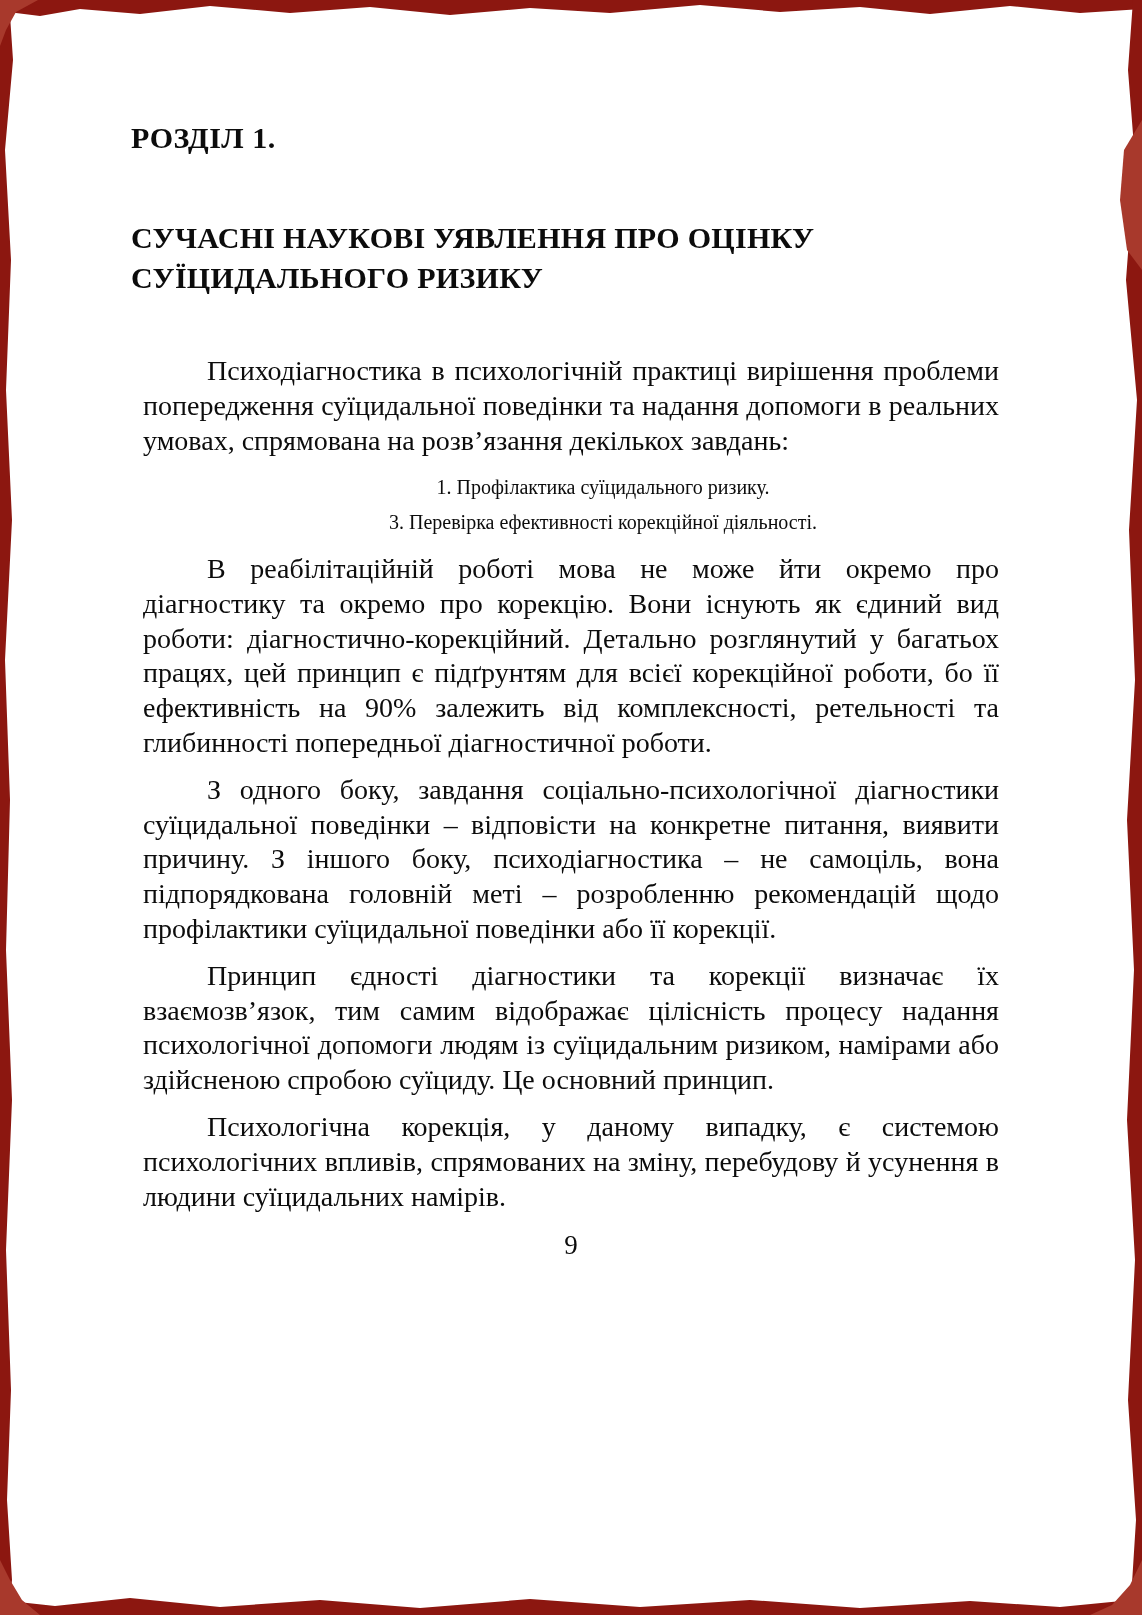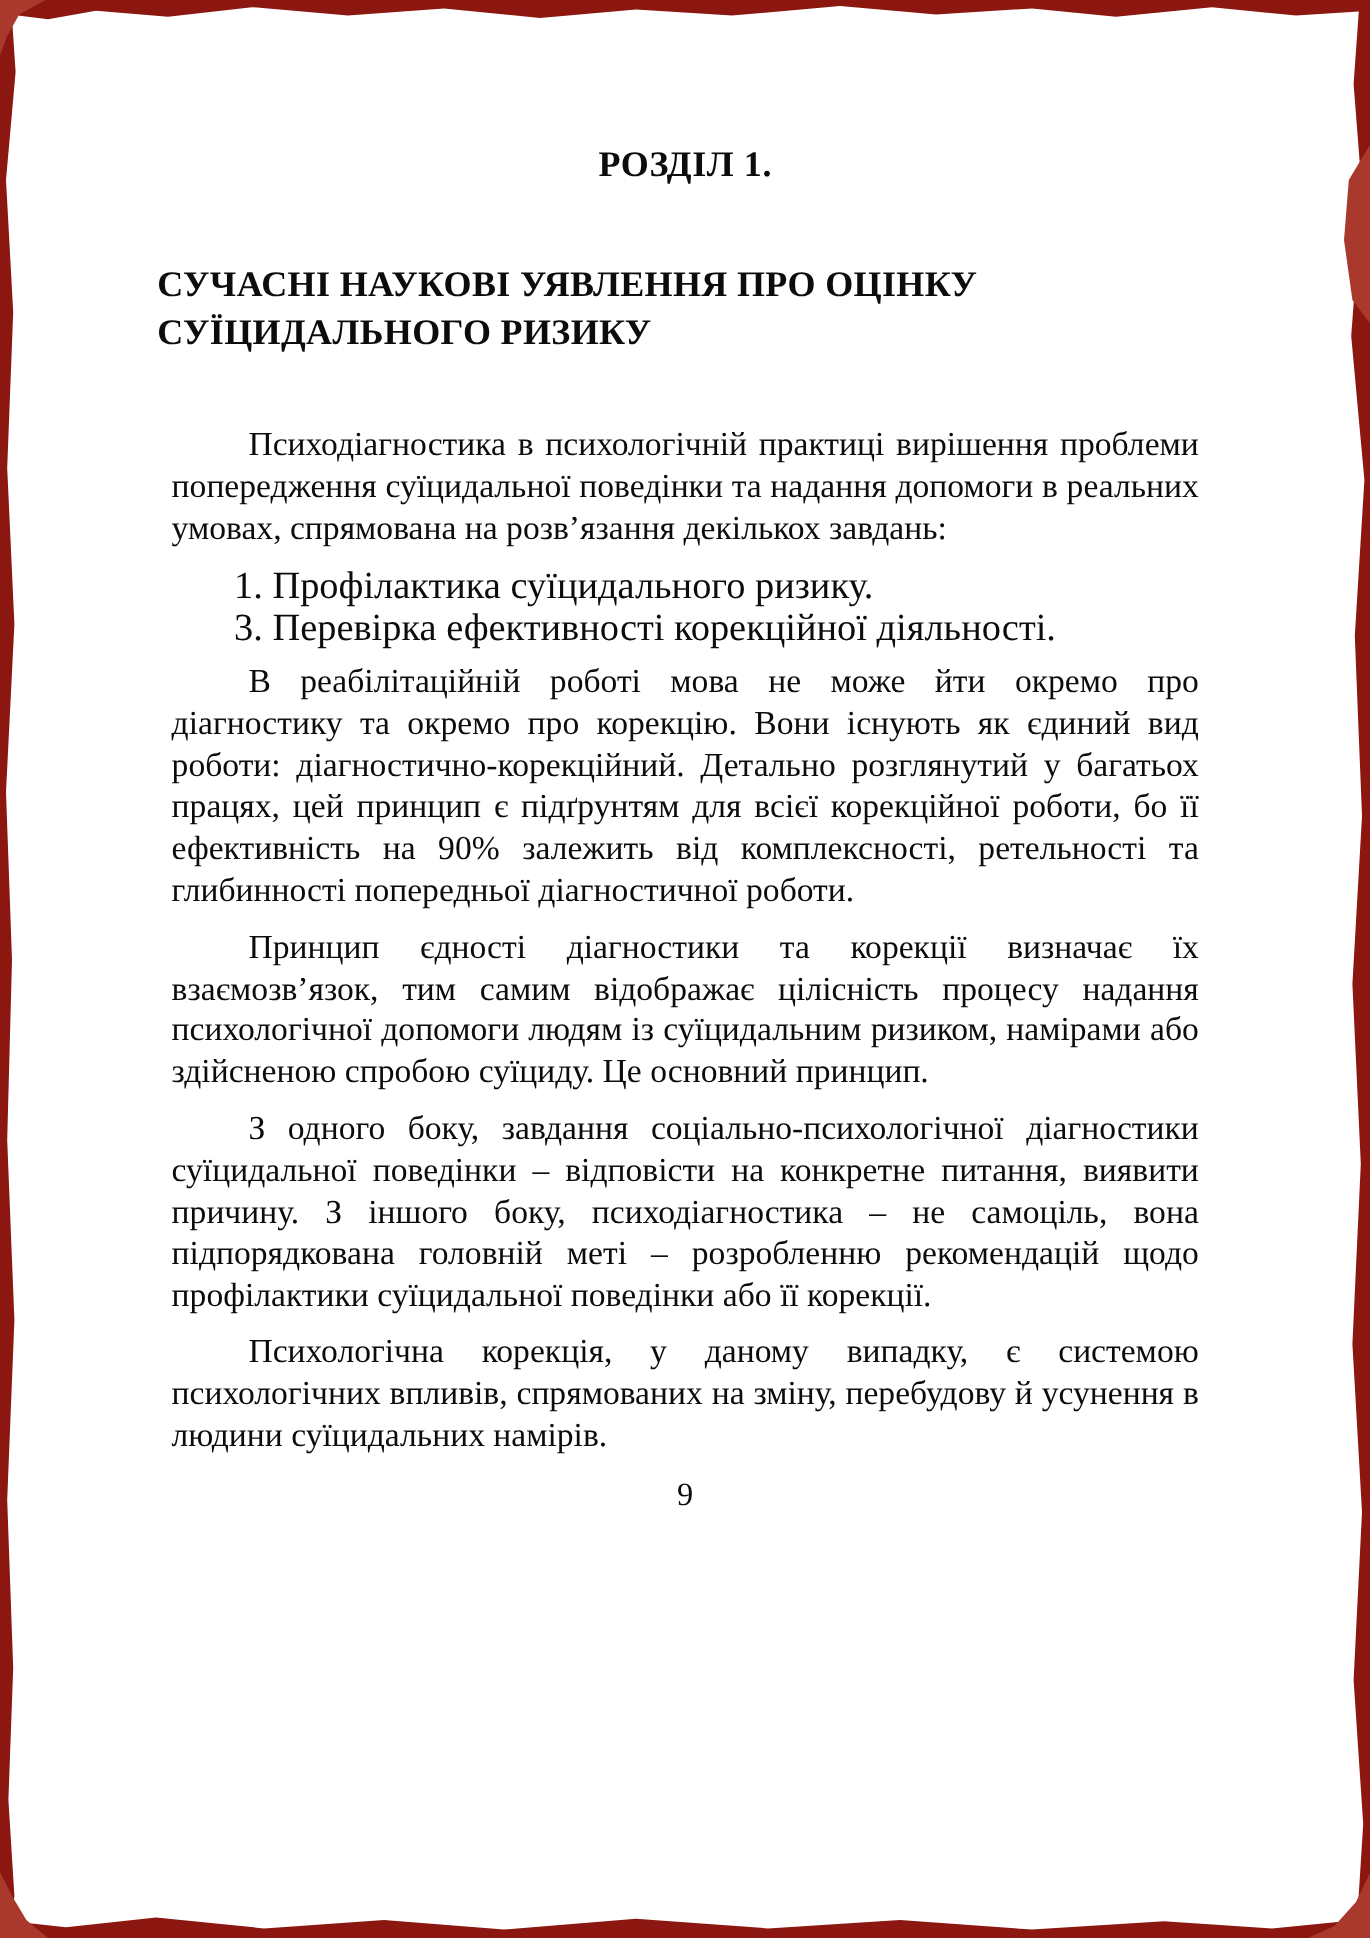--- a/index.html
+++ b/index.html
@@ -18,43 +18,42 @@
     width: 1142px;
     height: 1615px;
     padding: 120px 131px 0 131px;
     z-index: 1;
   }
   .chapter {
     margin: 0 0 62px 0;
     font-size: 30px;
     line-height: 36px;
     font-weight: bold;
-    text-align: center;
     letter-spacing: 0.5px;
   }
   .doc-title {
     margin: 0 0 56px 0;
     font-size: 30px;
     line-height: 40px;
     font-weight: bold;
     text-align: left;
     letter-spacing: 0.3px;
   }
   .body-text {
     margin: 12px;
     font-size: 28px;
     line-height: 34.8px;
     text-align: justify;
     text-indent: 64px;
   }
   .list-line {
     margin: 0;
-    font-size: 32px;
+    font-size: 20px;
     line-height: 34.8px;
-    text-align: left;
+    text-align: center;
     text-indent: 64px;
     font-family: Liberation Serif, serif;
   }
   .accent-comma { color: #2f9e8a; }
   .page-number {
     margin-top: 14px;
     font-size: 27px;
     line-height: 34px;
     text-align: center;
   }
@@ -73,22 +72,22 @@
 <div class="page">
 
   <h1 class="chapter">РОЗДІЛ 1.</h1>
 
   <h2 class="doc-title">СУЧАСНІ НАУКОВІ УЯВЛЕННЯ ПРО ОЦІНКУ СУЇЦИДАЛЬНОГО РИЗИКУ</h2>
 
   <p class="body-text">Психодіагностика в психологічній практиці вирішення проблеми попередження суїцидальної поведінки та надання допомоги в реальних умовах, спрямована на розв’язання декількох завдань:</p>
   <p class="list-line">1. Профілактика суїцидального ризику.</p>
   <p class="list-line">3. Перевірка ефективності корекційної діяльності.</p>
   <p class="body-text">В реабілітаційній роботі мова не може йти окремо про діагностику та окремо про корекцію. Вони існують як єдиний вид роботи: діагностично-корекційний. Детально розглянутий у багатьох працях, цей принцип є підґрунтям для всієї корекційної роботи, бо її ефективність на 90% залежить від комплексності, ретельності та глибинності попередньої діагностичної роботи.</p>
+  <p class="body-text">З одного боку, завдання соціально-психологічної діагностики суїцидальної поведінки – відповісти на конкретне питання, виявити причину. З іншого боку, психодіагностика – не самоціль, вона підпорядкована головній меті – розробленню рекомендацій щодо профілактики суїцидальної поведінки або її корекції.</p>
   <p class="body-text">Принцип єдності діагностики та корекції визначає їх взаємозв’язок, тим самим відображає цілісність процесу надання психологічної допомоги людям із суїцидальним ризиком, намірами або здійсненою спробою суїциду. Це основний принцип.</p>
-  <p class="body-text">З одного боку, завдання соціально-психологічної діагностики суїцидальної поведінки – відповісти на конкретне питання, виявити причину. З іншого боку, психодіагностика – не самоціль, вона підпорядкована головній меті – розробленню рекомендацій щодо профілактики суїцидальної поведінки або її корекції.</p>
 
 
   <p class="body-text">Психологічна корекція, у даному випадку, є системою психологічних впливів, спрямованих на зміну, перебудову й усунення в людини суїцидальних намірів.</p>
 
   <div class="page-number">9</div>
 </div>
 
 <svg class="scan-edges" viewBox="0 0 1142 1615" xmlns="http://www.w3.org/2000/svg" aria-hidden="true">
   <polygon points="0,0 1142,0 1142,9 1080,13 1010,6 930,14 860,7 780,12 700,5 610,13 530,8 450,15 370,7 290,13 210,6 140,14 80,9 40,16 0,11" fill="#8c1710"></polygon>
   <polygon points="0,0 9,0 13,60 5,150 11,260 6,390 12,520 5,660 10,800 6,950 12,1100 6,1250 11,1390 7,1500 12,1580 8,1615 0,1615" fill="#8c1710"></polygon>

